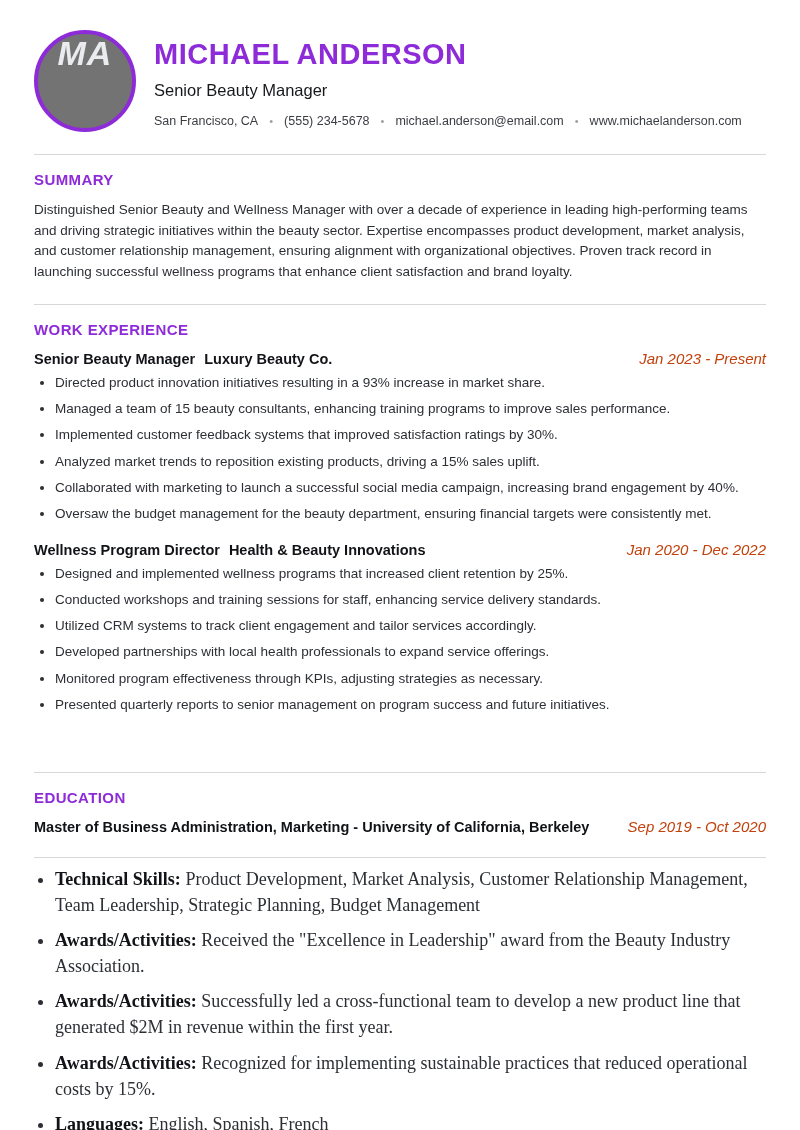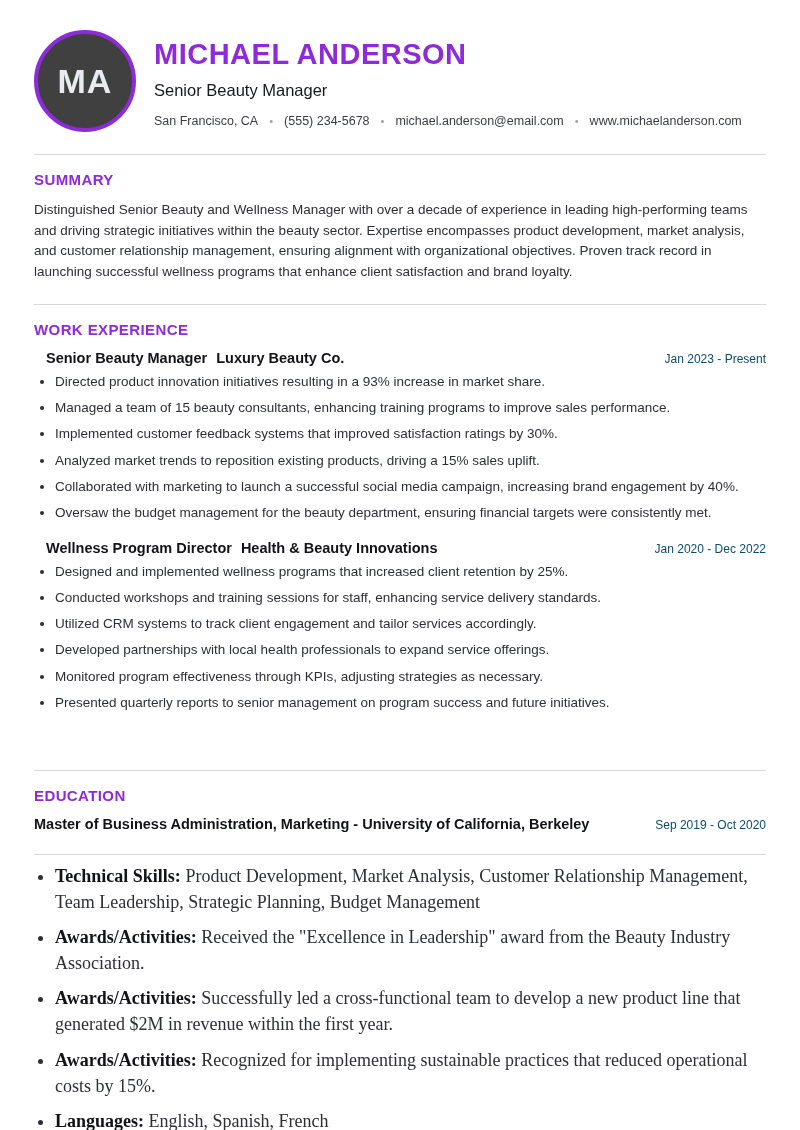--- a/index.html
+++ b/index.html
@@ -22,26 +22,27 @@
   .header {
     display: flex;
     align-items: center;
     gap: 18px;
     margin-bottom: 14px;
   }
   .avatar {
     width: 94px;
     height: 94px;
     border-radius: 50%;
-    background: #404040;
+    background: #737373;
     border: 4px solid #8e2bd9;
     display: flex;
-    align-items: center;
+    align-items: flex-start;
     justify-content: center;
     flex: 0 0 auto;
+    font-style: italic;
   }
   .avatar span {
     color: #e9ebee;
     font-size: 34px;
     font-weight: 700;
     letter-spacing: 1px;
   }
   .header-info { padding-top: 4px; }
   .name {
     color: #8e2bd9;
@@ -89,32 +90,33 @@
     line-height: 1.52;
     color: #2c2f34;
     margin: 0 0 4px 0;
   }
 
   
   .entry-header {
     display: flex;
     justify-content: space-between;
     align-items: baseline;
-    margin: 14px 0 6px 12px;
+    margin: 14px 0 6px 0;
   }
   .entry-header:first-of-type { margin-top: 2px; }
   .entry-title {
     font-size: 14.5px;
     font-weight: 700;
     color: #111317;
   }
   .entry-title .company { margin-left: 9px; }
   .entry-dates {
-    font-size: 12px;
-    color: #0c4a6e;
+    font-size: 15px;
+    font-style: italic;
+    color: #c2410c;
     white-space: nowrap;
   }
   ul.bullets {
     margin: 4px 0 18px 0;
     padding-left: 21px;
   }
   ul.bullets li {
     font-size: 13.5px;
     line-height: 1.42;
     color: #2c2f34;

